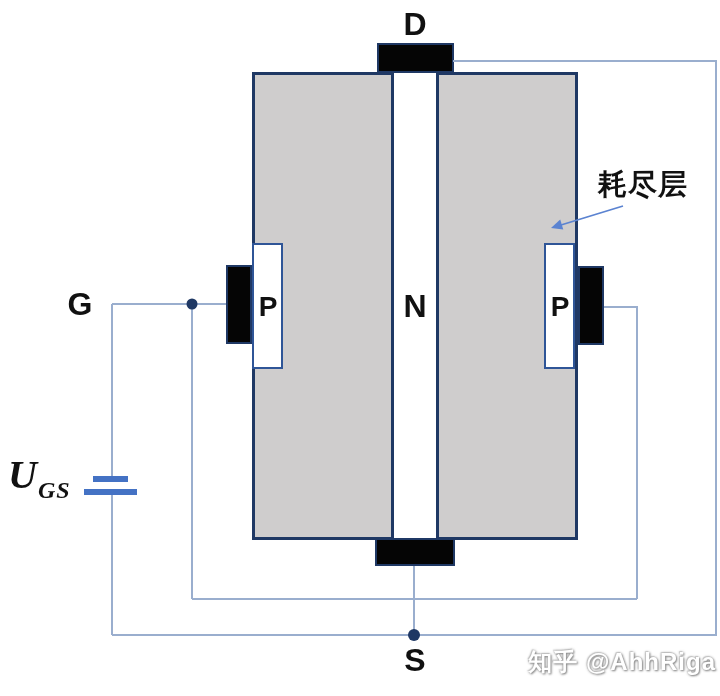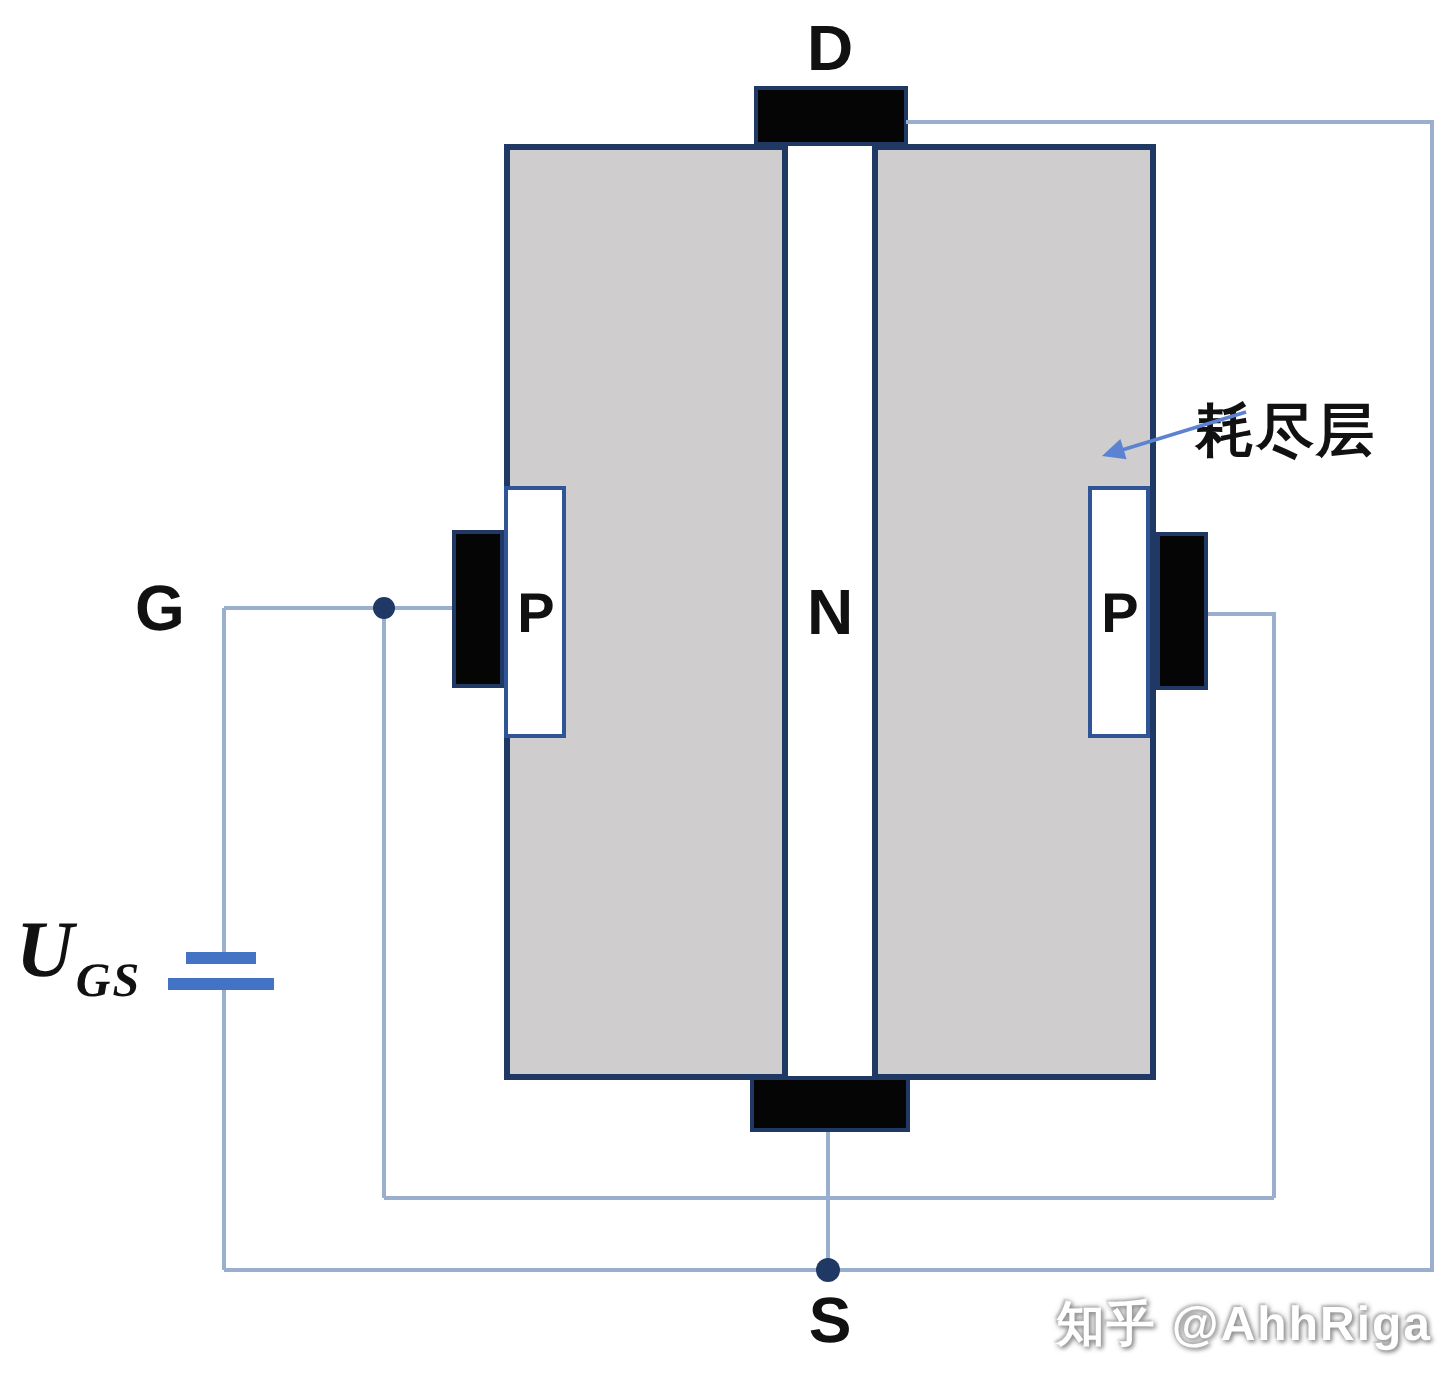--- a/index.html
+++ b/index.html
@@ -35,21 +35,21 @@
     width:60px;text-align:center;font-weight:bold;font-size:32px;color:#111;line-height:1;
   }
   .label-d{left:385px;top:8px;}
   .label-s{left:385px;top:644px;}
   .label-g{left:50px;top:288px;}
   .label-n{left:385px;top:290px;}
   .p-label{width:40px;text-align:center;font-weight:bold;font-size:28px;color:#111;line-height:1;}
   .label-pl{left:248px;top:293px;}
   .label-pr{left:540px;top:293px;}
   .dep-label{
-    left:598px;top:170px;font-weight:bold;font-size:29px;color:#111;line-height:1;letter-spacing:1px;margin-top:32px;
+    left:598px;top:170px;font-weight:bold;font-size:29px;color:#111;line-height:1;letter-spacing:1px;
   }
   .ugs-label{
     left:8px;top:455px;font-family:"Liberation Serif", serif;font-style:italic;font-weight:bold;
     color:#111;font-size:40px;line-height:1;
   }
   .ugs-label sub{
     font-size:24px;letter-spacing:1px;vertical-align:baseline;position:relative;top:10px;left:1px;
   }
   .watermark{
     right:4px;top:646px;font-size:24px;font-weight:bold;color:#fff;letter-spacing:1px;

